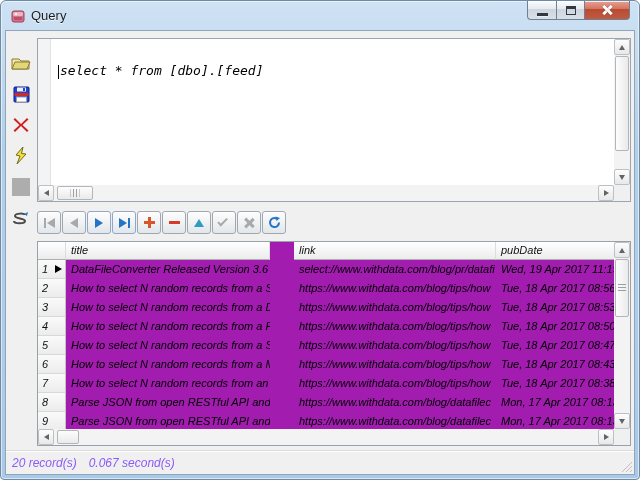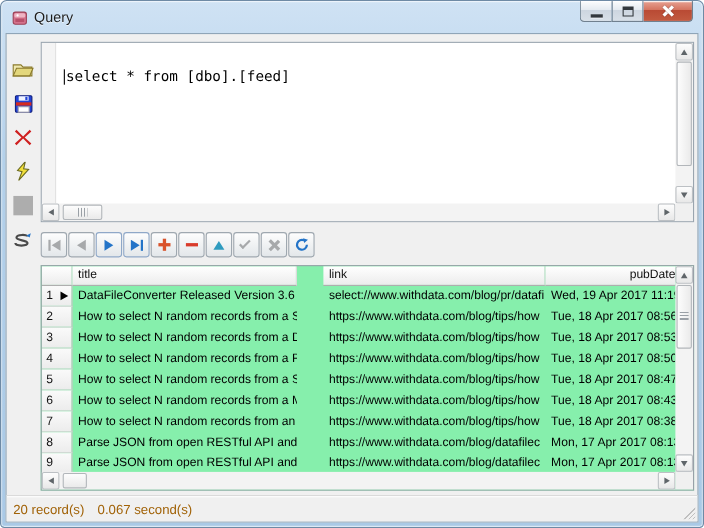--- a/index.html
+++ b/index.html
@@ -25,21 +25,21 @@
     background:linear-gradient(#e7a293,#d4735e 45%,#b94a34 46%,#c25a40); }
   .glyph-min { width:11px; height:3px; background:#33383d; margin-top:8px; box-shadow:0 1px 0 rgba(255,255,255,.5); }
   .glyph-max { width:10px; height:9px; border:1px solid #33383d; border-top:3px solid #33383d; background:transparent; }
   .glyph-x { position:relative; width:12px; height:12px; }
   .glyph-x::before,.glyph-x::after { content:""; position:absolute; left:5px; top:0; width:3px; height:12px; background:#fff;
     box-shadow:0 0 1px rgba(60,0,0,.6); }
   .glyph-x::before { transform:rotate(45deg); }
   .glyph-x::after { transform:rotate(-45deg); }
 
   .client { position:absolute; left:4px; right:4px; top:29px; bottom:4px; background:#f0f0f0;
-    border:1px solid #8fa5b8; }
+    border:1px solid #8fa5b8;font-style:italic; }
 
   
   .side-toolbar { position:absolute; left:0; top:0; bottom:0; width:30px; display:flex; flex-direction:column;
     align-items:center; padding-top:21px; gap:9px; }
   .tbtn { width:22px; height:22px; display:flex; align-items:center; justify-content:center; }
 
   
   .editor-panel { position:absolute; left:31px; top:7px; right:3px; height:164px; background:#fff;
     border:1px solid #9aa5af; }
   .code-area { position:absolute; left:0; top:0; right:16px; bottom:16px; overflow:hidden; }
@@ -83,44 +83,44 @@
   .nplus::before { content:""; position:absolute; left:0; top:4px; width:11px; height:3px; background:var(--c); }
   .nplus::after  { content:""; position:absolute; left:4px; top:0; width:3px; height:11px; background:var(--c); }
   .nminus { width:11px; height:3px; background:var(--c); }
   .ncheck { width:10px; height:5px; border-left:2px solid var(--c); border-bottom:2px solid var(--c);
     transform:rotate(-45deg) translateY(-2px); }
   .nx { position:relative; width:10px; height:10px; }
   .nx::before,.nx::after { content:""; position:absolute; left:4px; top:-1px; width:2.5px; height:12px; background:var(--c); }
   .nx::before { transform:rotate(45deg); } .nx::after { transform:rotate(-45deg); }
 
   
-  .grid-panel { position:absolute; left:31px; top:210px; right:3px; bottom:28px; background:#86efac; border:1px solid #98a0a8; }
+  .grid-panel { position:absolute; left:31px; top:210px; right:3px; bottom:28px; background:#a21caf; border:1px solid #98a0a8; }
   .grid-body { position:absolute; left:0; top:0; right:16px; bottom:16px; overflow:hidden; }
   .grow { display:flex; height:19px; }
   .ghead { display:flex; height:18px; }
   .gh { background:linear-gradient(#fff,#ececec); border-right:1px solid #dcdcdc; border-bottom:1px solid #aeaeae;
     font-size:11px; color:#111; padding:2px 0 0 5px; white-space:nowrap; overflow:hidden; }
   .rnum { width:28px; flex:0 0 28px; background:linear-gradient(#fafafa,#ececec); border-right:1px solid #c4c4c4;
     border-bottom:1px solid #d8d8d8; font-size:11px; color:#111; padding:3px 0 0 4px; position:relative; }
   .marker { position:absolute; right:3px; top:5px; width:0; height:0;
     border-top:4.5px solid transparent; border-bottom:4.5px solid transparent; border-left:7px solid #000; }
   .gcell { font-size:11px; color:#000; padding:3px 0 0 5px; white-space:nowrap; overflow:hidden; }
   .w-num { width:28px; flex:0 0 28px; }
   .w-title { width:204px; flex:0 0 204px; }
   .w-link { width:202px; flex:0 0 202px;margin-left:24px; }
   .w-date { flex:1 1 auto; min-width:0; }
-  .gh.w-date { border-right:none;text-align:right; }
+  .gh.w-date { border-right:none; }
 
   .grid-vsb { right:0; top:0; bottom:16px; width:16px; }
   .grid-hsb { left:0; right:16px; bottom:0; height:16px; }
 
   
   .statusbar { position:absolute; left:0; right:0; bottom:0; height:24px; background:#f0f0f0;
     border-top:1px solid #dadada; box-shadow:inset 0 1px 0 #fff; display:flex; align-items:center; gap:12px;
-    padding-left:6px; font-size:12px; color:#a16207; }
+    padding-left:6px; font-size:12px; color:#8b5cf6; }
   .grip { position:absolute; right:2px; bottom:2px; width:12px; height:12px;
     background:
       linear-gradient(135deg, transparent 0 56%, #bfbfbf 56% 62%, transparent 62% 72%, #bfbfbf 72% 78%, transparent 78% 88%, #bfbfbf 88% 94%, transparent 94%); }
 
   svg { display:block; }
 </style>
 </head>
 <body>
 
 <div class="window">

